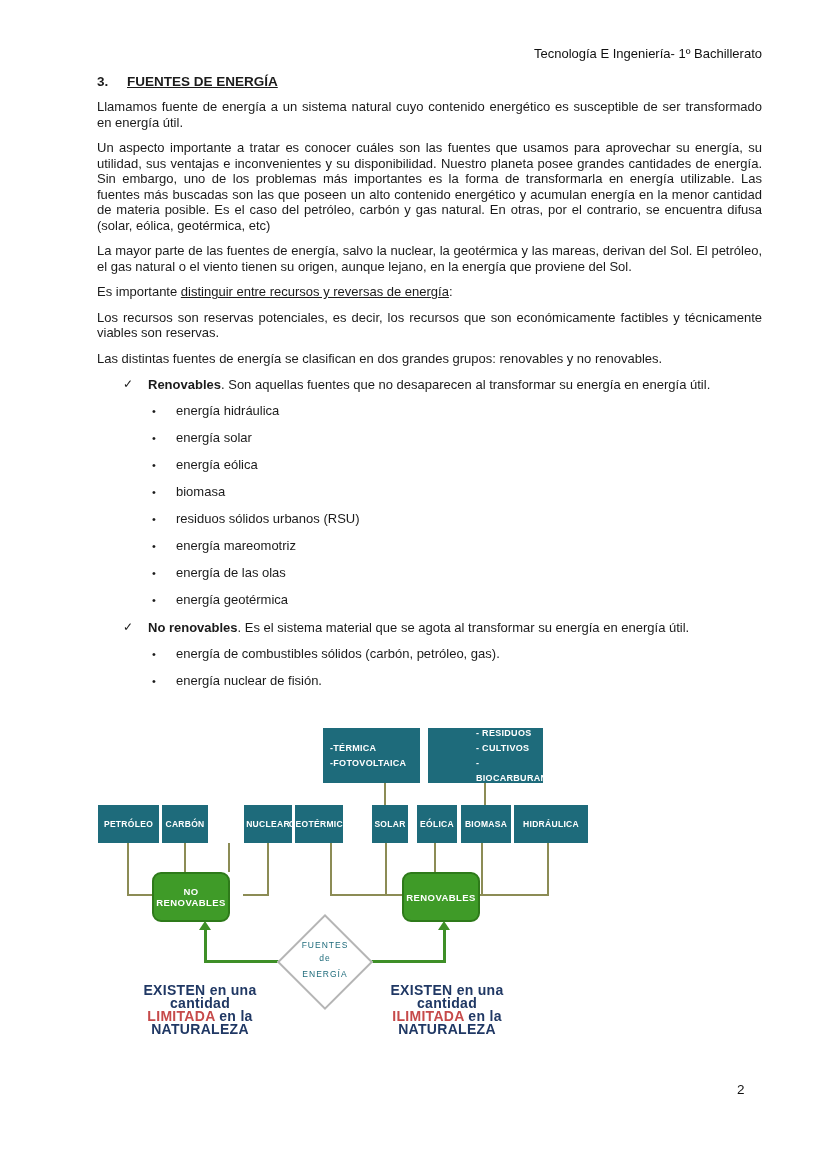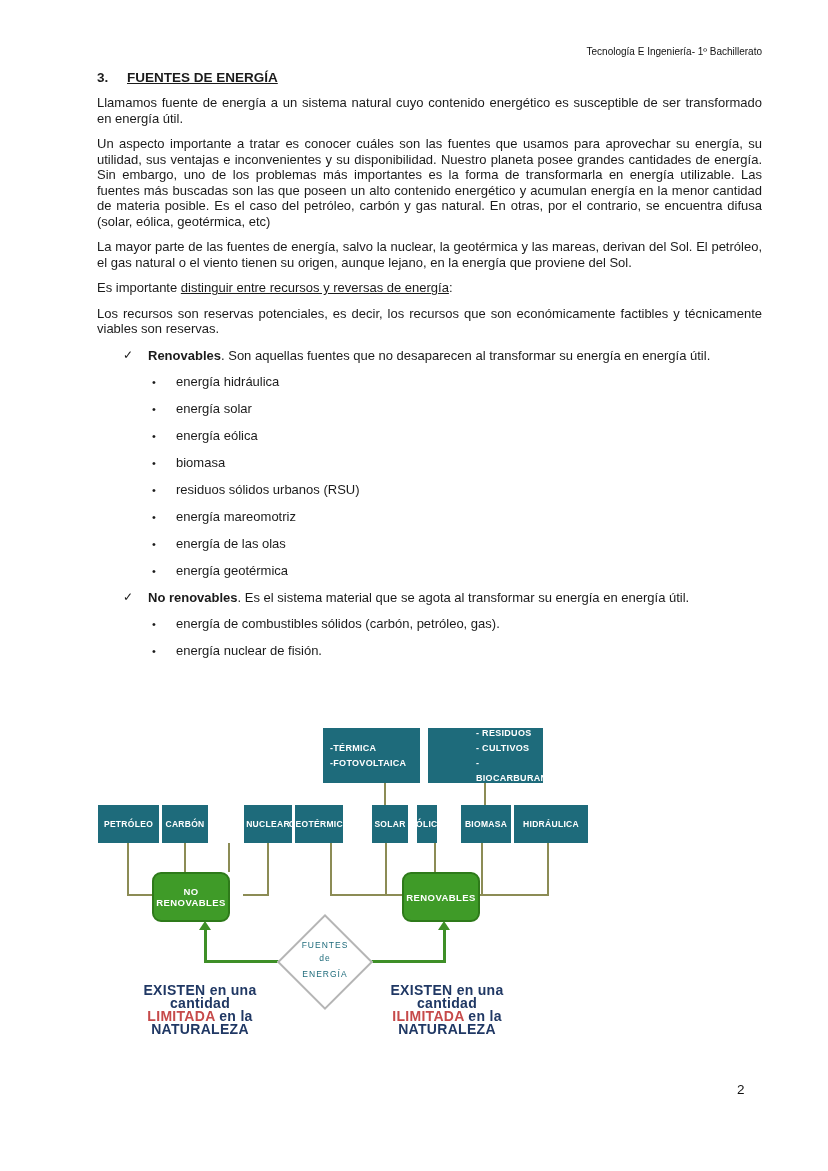--- a/index.html
+++ b/index.html
@@ -2,21 +2,21 @@
 <html><head>
 <meta charset="utf-8">
 <style>
   * { margin:0; padding:0; box-sizing:border-box; }
   html,body { background:#ffffff; }
   .page {
     position:relative; width:828px; height:1171px; background:#ffffff;
     font-family:"Liberation Sans", sans-serif; color:#1b1b1b; overflow:hidden;
   }
   .content { position:absolute; left:97px; top:46px; width:665px; }
-  .doc-header { text-align:right; font-size:10px; color:#111; }
+  .doc-header { text-align:right; font-size:13px; color:#111; }
   .section-heading { margin-top:13px; font-size:13.5px; font-weight:bold; }
   .section-heading .num { display:inline-block; width:30px; }
   .section-heading .title { text-decoration:underline; }
   .para { margin-top:10px; font-size:13px; line-height:15.5px; text-align:justify; }
   .para .ul { text-decoration:underline; }
   .check-item { margin-top:11px; font-size:13px; line-height:15.5px; display:flex; }
   .check-glyph { flex:0 0 25px; margin-left:26px; font-size:12px; }
   .check-item .bold { font-weight:bold; }
   .bullet-item { margin-top:10.5px; font-size:13px; line-height:15.5px; display:flex; }
   .bullet-dot { flex:0 0 24px; margin-left:55px; font-size:11px; padding-top:1px; }
@@ -67,20 +67,21 @@
 
     <div class="section-heading">
       <span class="num">3.</span><span class="title">FUENTES DE ENERGÍA</span>
     </div>
 
     <p class="para">Llamamos fuente de energía a un sistema natural cuyo contenido energético es susceptible de ser transformado en energía útil.</p>
     <p class="para">Un aspecto importante a tratar es conocer cuáles son las fuentes que usamos para aprovechar su energía, su utilidad, sus ventajas e inconvenientes y su disponibilidad. Nuestro planeta posee grandes cantidades de energía. Sin embargo, uno de los problemas más importantes es la forma de transformarla en energía utilizable. Las fuentes más buscadas son las que poseen un alto contenido energético y acumulan energía en la menor cantidad de materia posible. Es el caso del petróleo, carbón y gas natural. En otras, por el contrario, se encuentra difusa (solar, eólica, geotérmica, etc)</p>
     <p class="para">La mayor parte de las fuentes de energía, salvo la nuclear, la geotérmica y las mareas, derivan del Sol. El petróleo, el gas natural o el viento tienen su origen, aunque lejano, en la energía que proviene del Sol.</p>
     <p class="para"><span>Es importante </span><span class="ul">distinguir entre recursos y reversas de energía</span><span>:</span></p>
     <p class="para">Los recursos son reservas potenciales, es decir, los recursos que son económicamente factibles y técnicamente viables son reservas.</p>
+    <p class="para">Las distintas fuentes de energía se clasifican en dos grandes grupos: renovables y no renovables.</p>
 
     <div class="check-item">
       <span class="check-glyph">✓</span>
       <span><span class="bold">Renovables</span><span>. Son aquellas fuentes que no desaparecen al transformar su energía en energía útil.</span></span>
     </div>
 
     <div class="bullet-item">
         <span class="bullet-dot">•</span>
         <span>energía hidráulica</span>
       </div>
@@ -142,21 +143,21 @@
 
     <div class="olv" style="left:287px; top:83px; height:22px;"></div>
     <div class="olv" style="left:387px; top:83px; height:22px;"></div>
 
     <div class="tbox srcbox" style="left:1px;   width:61px;">PETRÓLEO</div>
     <div class="tbox srcbox" style="left:65px;  width:46px;">CARBÓN</div>
     <div class="tbox srcbox" style="left:119px; width:27px;margin-left:42px;">GAS</div>
     <div class="tbox srcbox" style="left:147px; width:48px;">NUCLEAR</div>
     <div class="tbox srcbox" style="left:198px; width:48px;">GEOTÉRMICA</div>
     <div class="tbox srcbox" style="left:275px; width:36px;">SOLAR</div>
-    <div class="tbox srcbox" style="left:320px; width:20px;">EÓLICA</div>
+    <div class="tbox srcbox" style="left:320px; width:40px;">EÓLICA</div>
     <div class="tbox srcbox" style="left:364px; width:50px;">BIOMASA</div>
     <div class="tbox srcbox" style="left:417px; width:74px;">HIDRÁULICA</div>
 
     <div class="olv" style="left:30px;  top:143px; height:53px;"></div>
     <div class="olh" style="left:30px;  top:194px; width:42px;"></div>
     <div class="olv" style="left:87px;  top:143px; height:29px;"></div>
     <div class="olv" style="left:131px; top:143px; height:29px;"></div>
     <div class="olv" style="left:170px; top:143px; height:53px;"></div>
     <div class="olh" style="left:146px; top:194px; width:26px;"></div>
 

